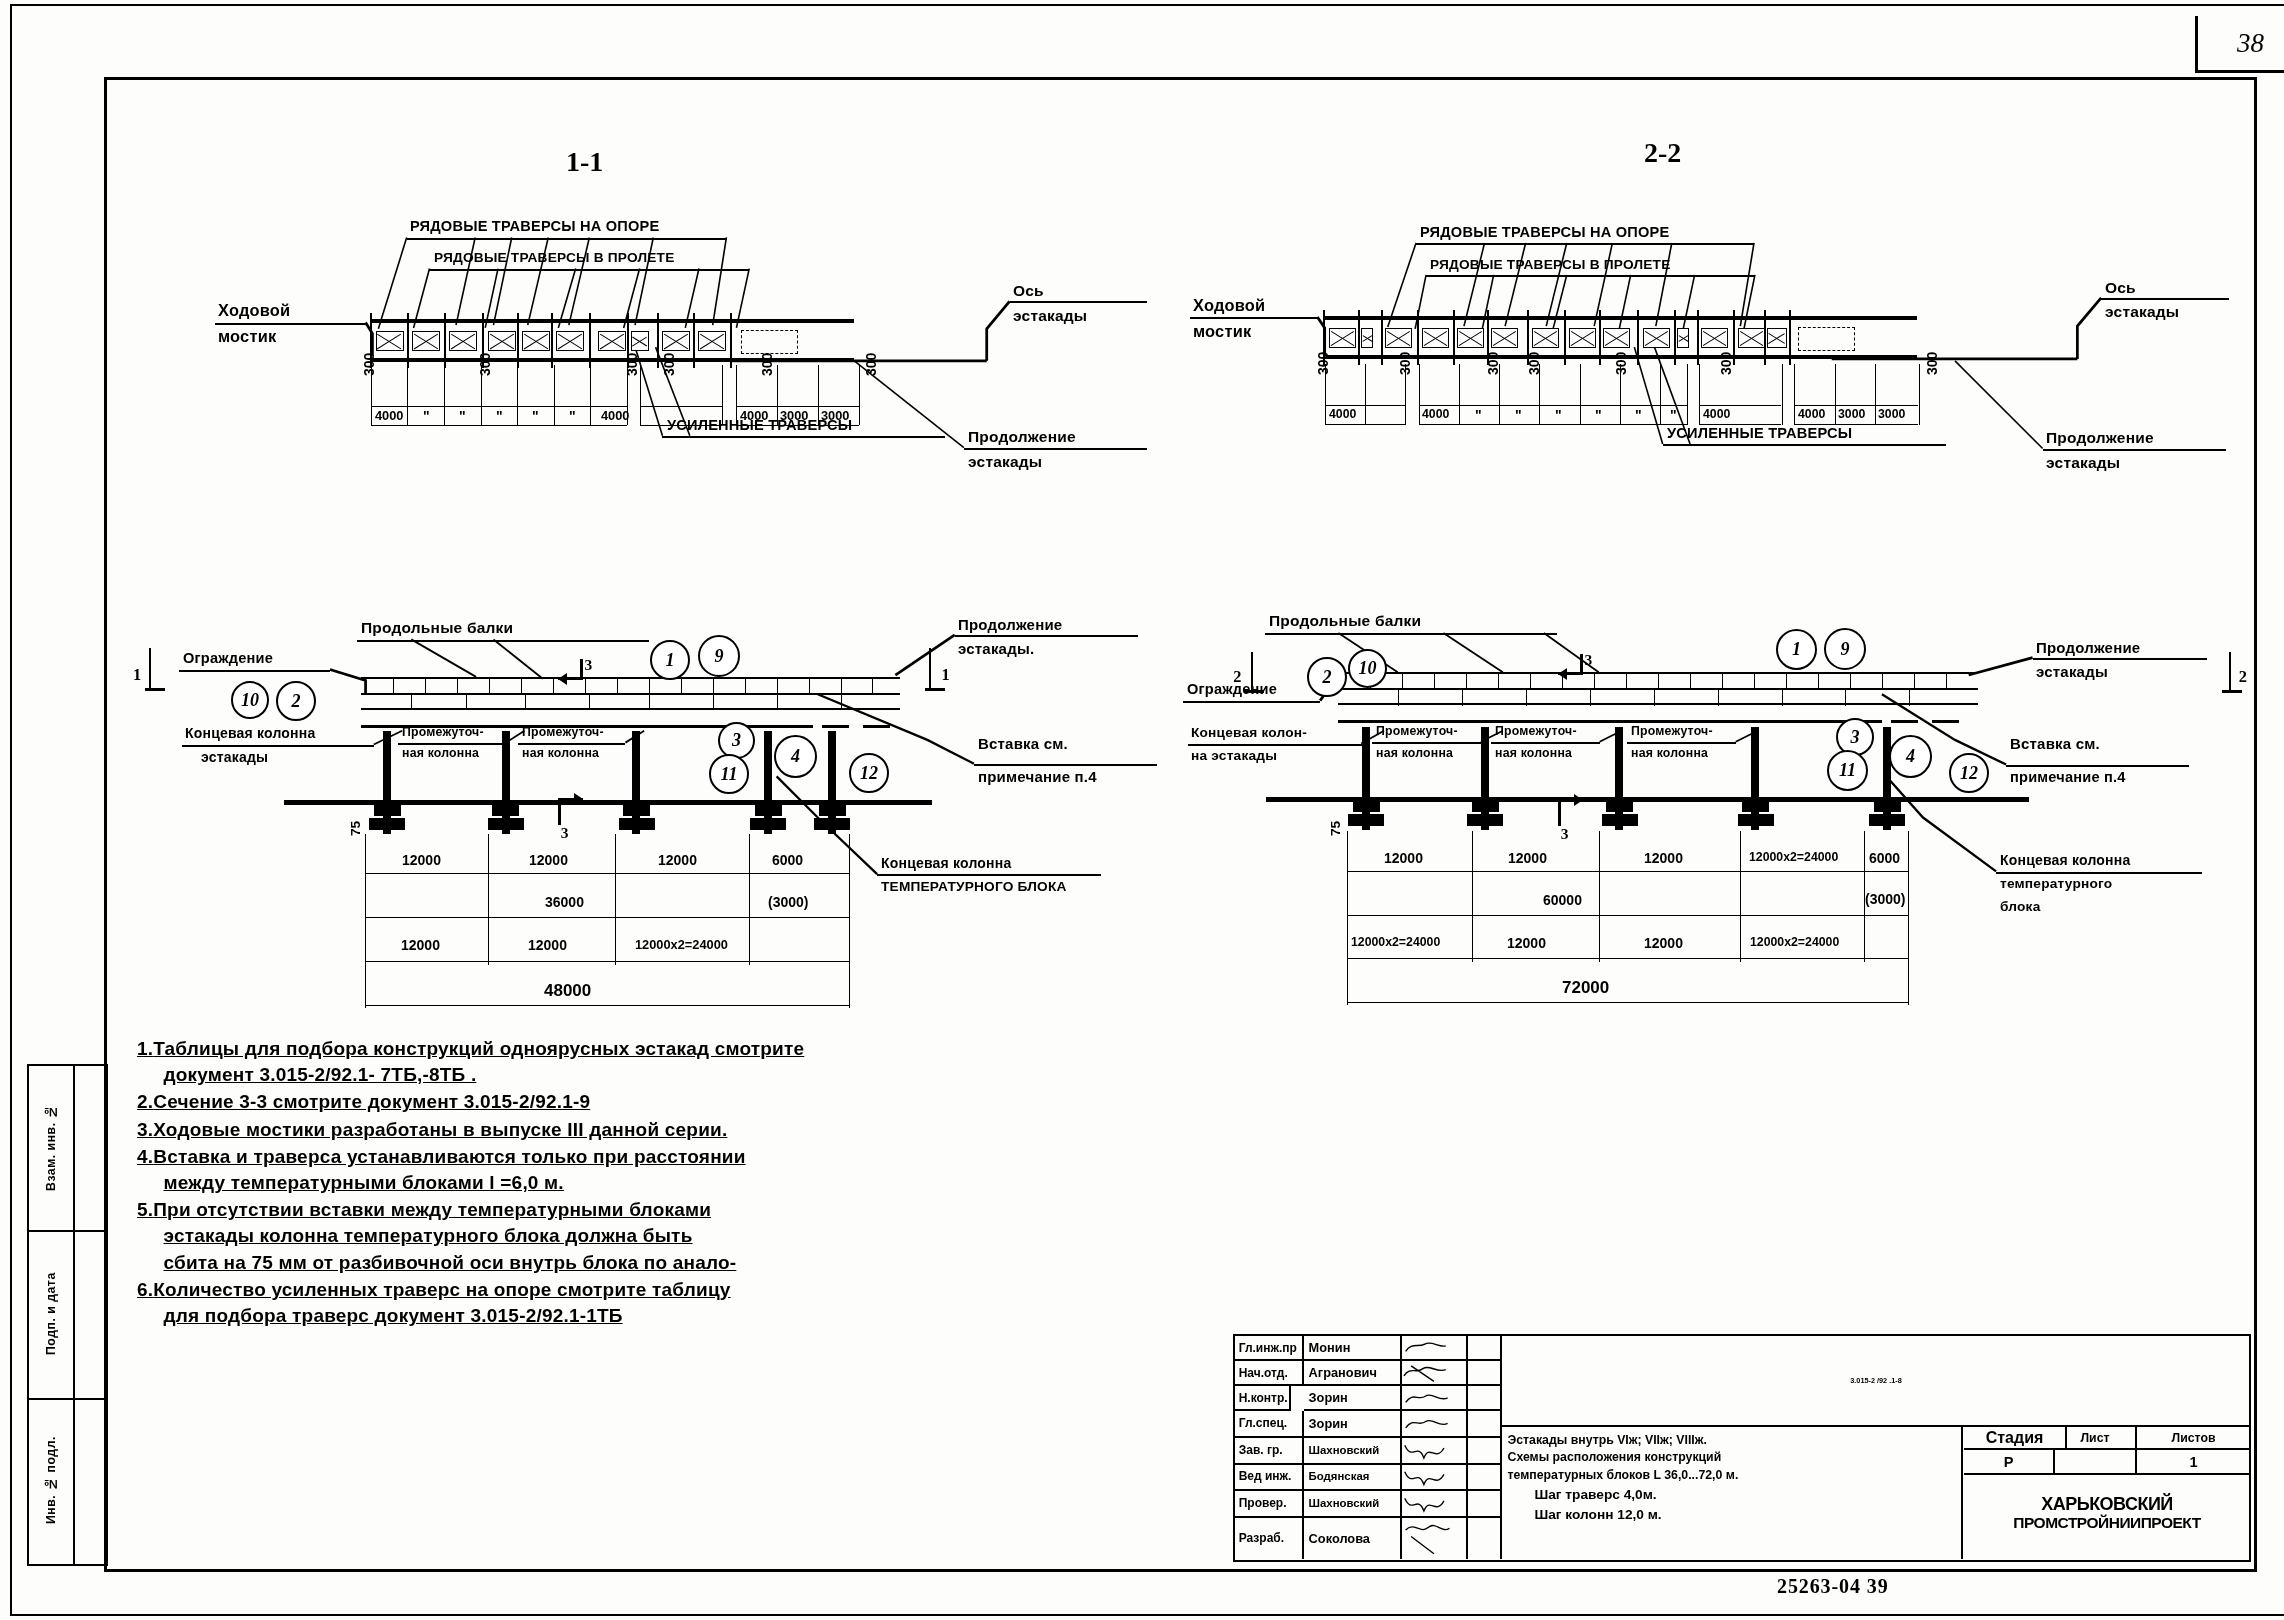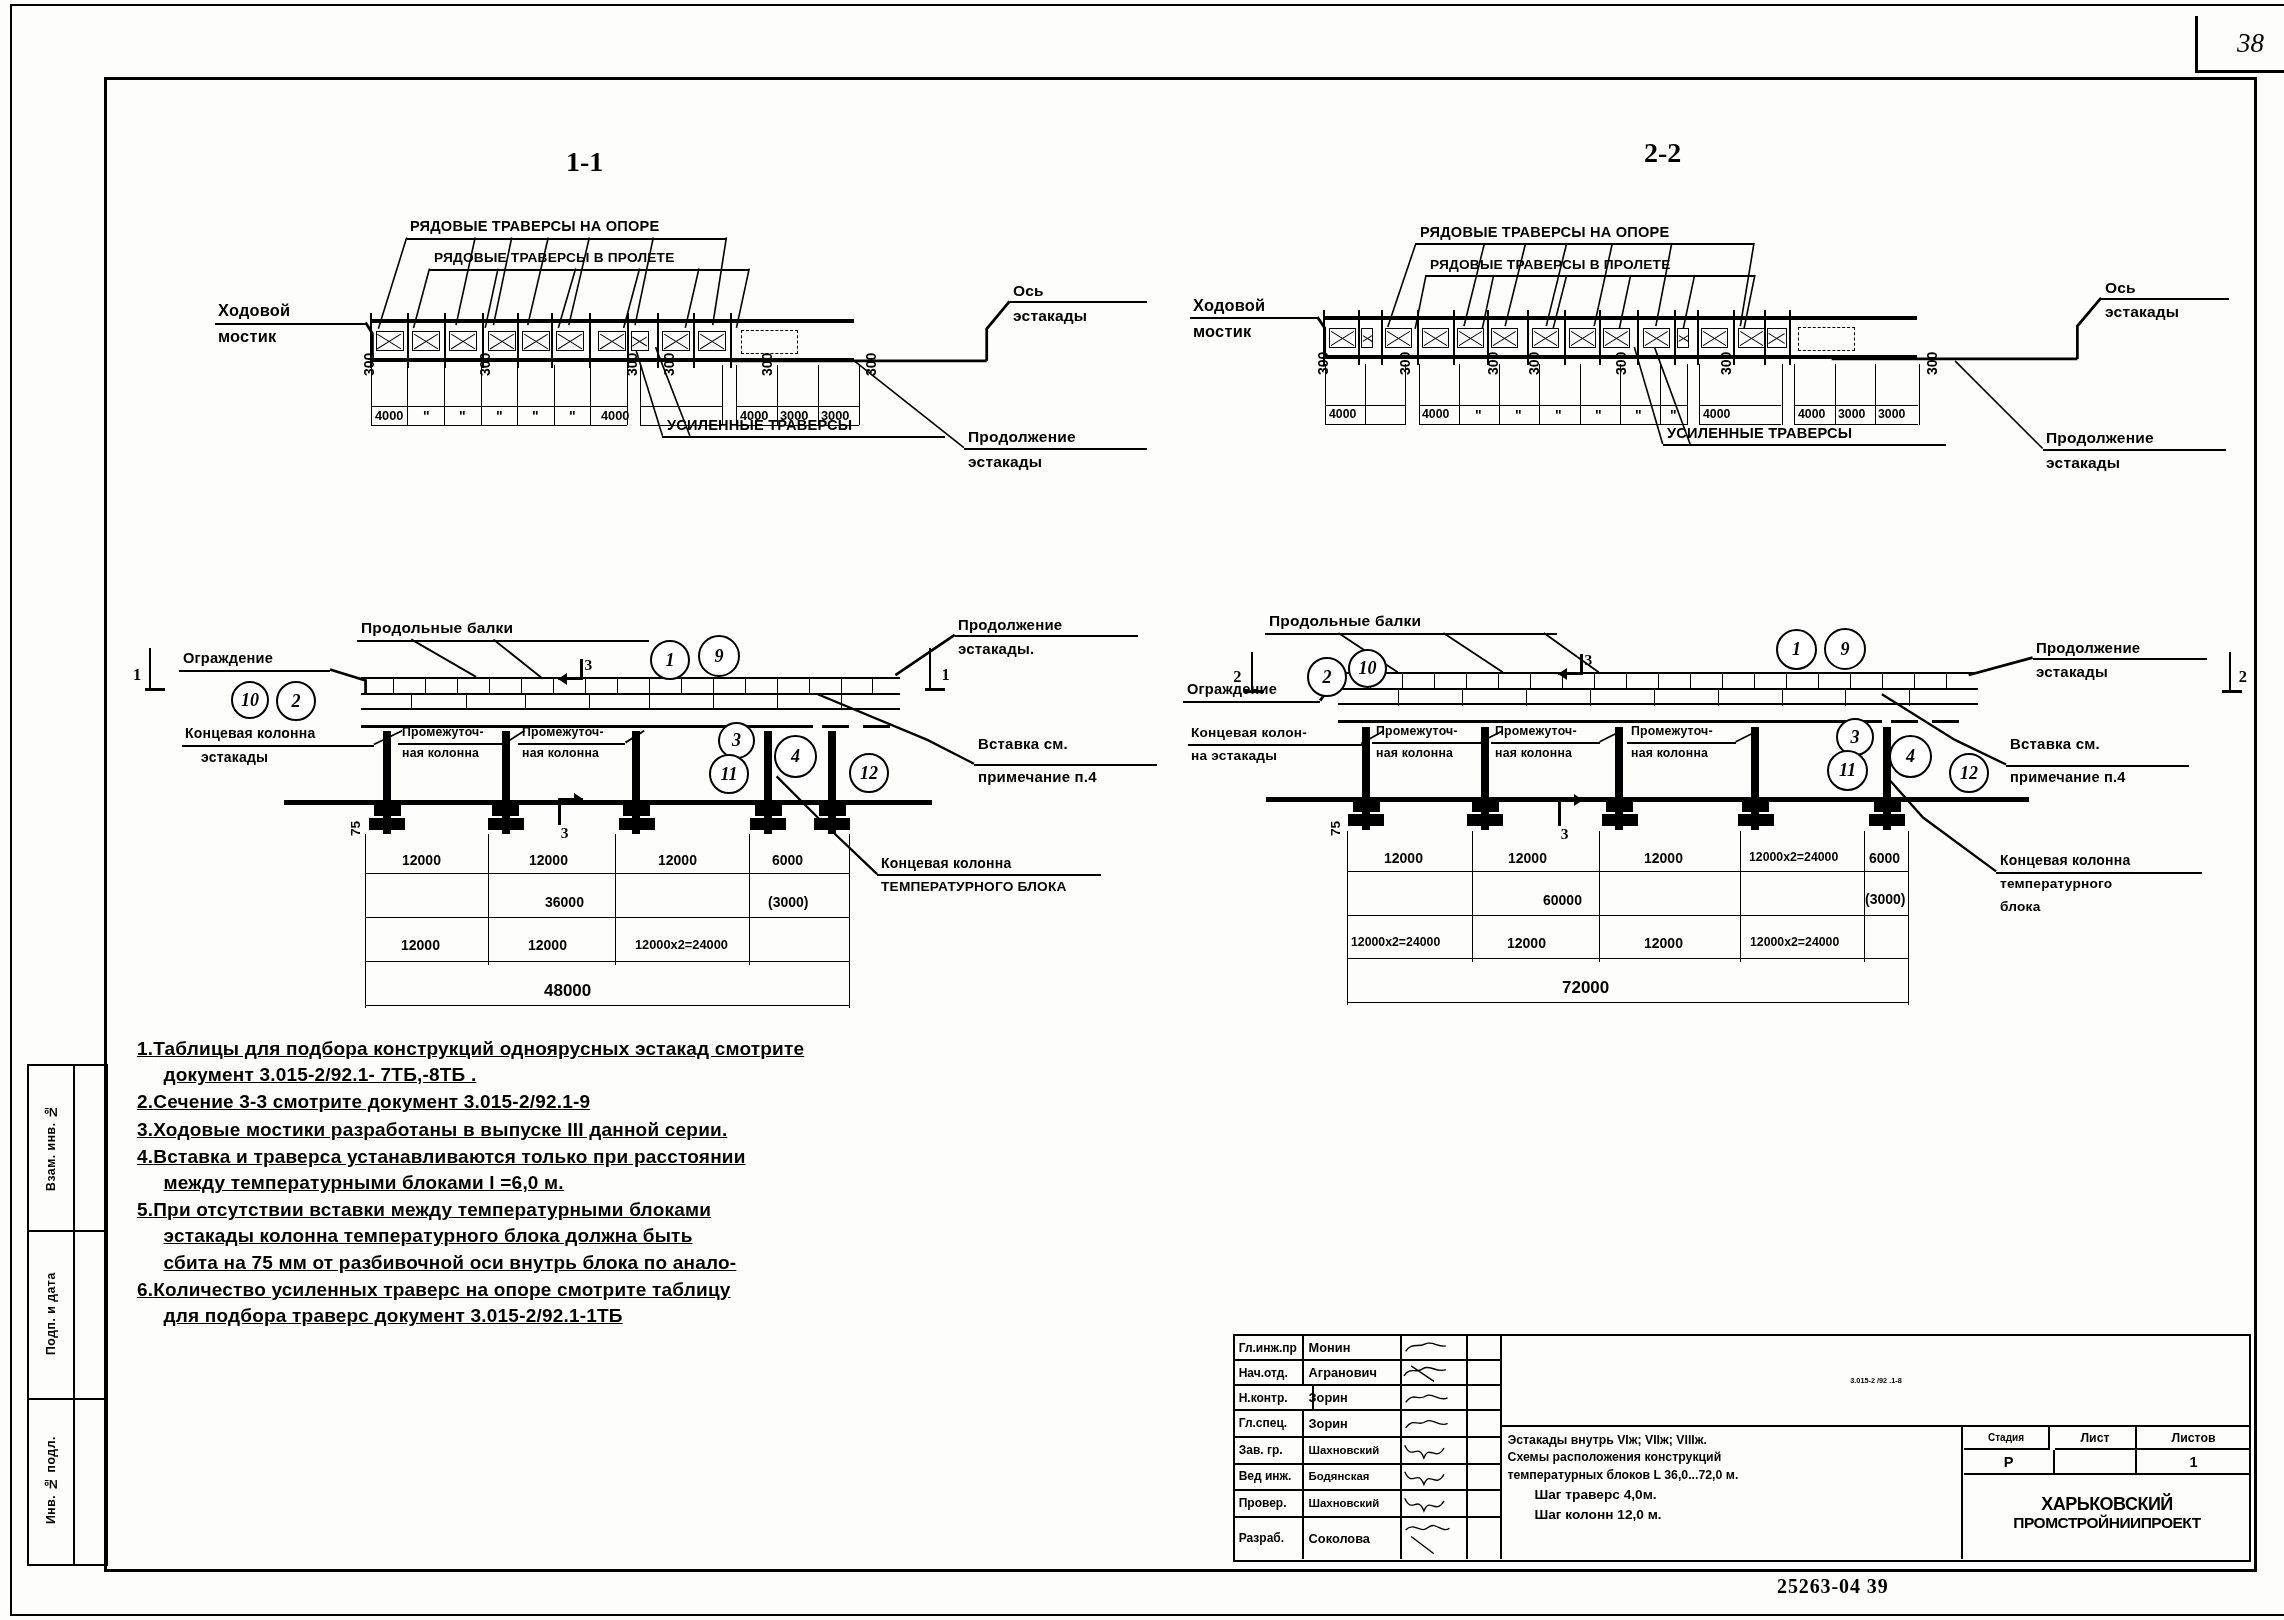--- a/index.html
+++ b/index.html
@@ -793,21 +793,21 @@
     <div class="cell bd-r bd-b role" style="left:0;top:0;width:69px;height:25px;">Гл.инж.пр</div>
     <div class="cell bd-r bd-b name" style="left:69px;top:0;width:98px;height:25px;">Монин</div>
     <div class="cell bd-r bd-b" style="left:167px;top:0;width:66px;height:25px;"></div>
     <div class="cell bd-r bd-b" style="left:233px;top:0;width:34px;height:25px;"></div>
 
     <div class="cell bd-r bd-b role" style="left:0;top:25px;width:69px;height:25px;">Нач.отд.</div>
     <div class="cell bd-r bd-b name" style="left:69px;top:25px;width:98px;height:25px;">Агранович</div>
     <div class="cell bd-r bd-b" style="left:167px;top:25px;width:66px;height:25px;"></div>
     <div class="cell bd-r bd-b" style="left:233px;top:25px;width:34px;height:25px;"></div>
 
-    <div class="cell bd-r bd-b role" style="left:0;top:50px;width:79px;height:25px;">Н.контр.</div>
+    <div class="cell bd-r bd-b role" style="left:0;top:50px;width:56px;height:25px;">Н.контр.</div>
     <div class="cell bd-r bd-b name" style="left:69px;top:50px;width:98px;height:25px;">Зорин</div>
     <div class="cell bd-r bd-b" style="left:167px;top:50px;width:66px;height:25px;"></div>
     <div class="cell bd-r bd-b" style="left:233px;top:50px;width:34px;height:25px;"></div>
 
     <div class="cell bd-r bd-b role" style="left:0;top:75px;width:69px;height:26.5px;text-align:right;">Гл.спец.</div>
     <div class="cell bd-r bd-b name" style="left:69px;top:75px;width:98px;height:26.5px;">Зорин</div>
     <div class="cell bd-r bd-b" style="left:167px;top:75px;width:66px;height:26.5px;"></div>
     <div class="cell bd-r bd-b" style="left:233px;top:75px;width:34px;height:26.5px;"></div>
 
     <div class="cell bd-r bd-b role" style="left:0;top:102px;width:69px;height:26.5px;">Зав. гр.</div>
@@ -833,21 +833,21 @@
     <div class="cell bd-b" style="left:267px;top:0;width:748px;height:91px;justify-content:center;">3.015-2 /92 .1-8</div>
 
     <div class="cell bd-r" style="left:267px;top:91px;width:461px;height:132px;display:block;padding:4.6px 5.5px;">
       <div class="desc">Эстакады внутрь VIж; VIIж; VIIIж.</div>
       <div class="desc">Схемы расположения конструкций</div>
       <div class="desc">температурных блоков L 36,0...72,0 м.</div>
       <div class="desc" style="padding-left:27px;font-size:13.7px;">Шаг траверс  4,0м.</div>
       <div class="desc" style="padding-left:27px;font-size:13.7px;">Шаг  колонн  12,0 м.</div>
     </div>
 
-    <div class="cell bd-r bd-b" style="left:729px;top:91px;width:86px;height:23px;font-size:10px;justify-content:center;">Стадия</div>
+    <div class="cell bd-r bd-b" style="left:729px;top:91px;width:103px;height:23px;font-size:16px;justify-content:center;">Стадия</div>
     <div class="cell bd-r bd-b" style="left:820px;top:91px;width:82px;height:23px;font-size:12.3px;justify-content:center;">Лист</div>
     <div class="cell bd-b" style="left:902px;top:91px;width:113px;height:23px;font-size:12.3px;justify-content:center;">Листов</div>
 
     <div class="cell bd-r bd-b" style="left:729px;top:114px;width:91px;height:25px;font-size:14.6px;justify-content:center;">Р</div>
     <div class="cell bd-r bd-b" style="left:820px;top:114px;width:82px;height:25px;font-size:14.6px;justify-content:center;"></div>
     <div class="cell bd-b" style="left:902px;top:114px;width:113px;height:25px;font-size:14.6px;justify-content:center;">1</div>
 
     <div class="cell" style="left:729px;top:139px;width:286px;height:84px;display:block;padding-top:19px;">
       <div class="org">ХАРЬКОВСКИЙ</div>
       <div class="org" style="font-size:15.5px;">ПРОМСТРОЙНИИПРОЕКТ</div>

